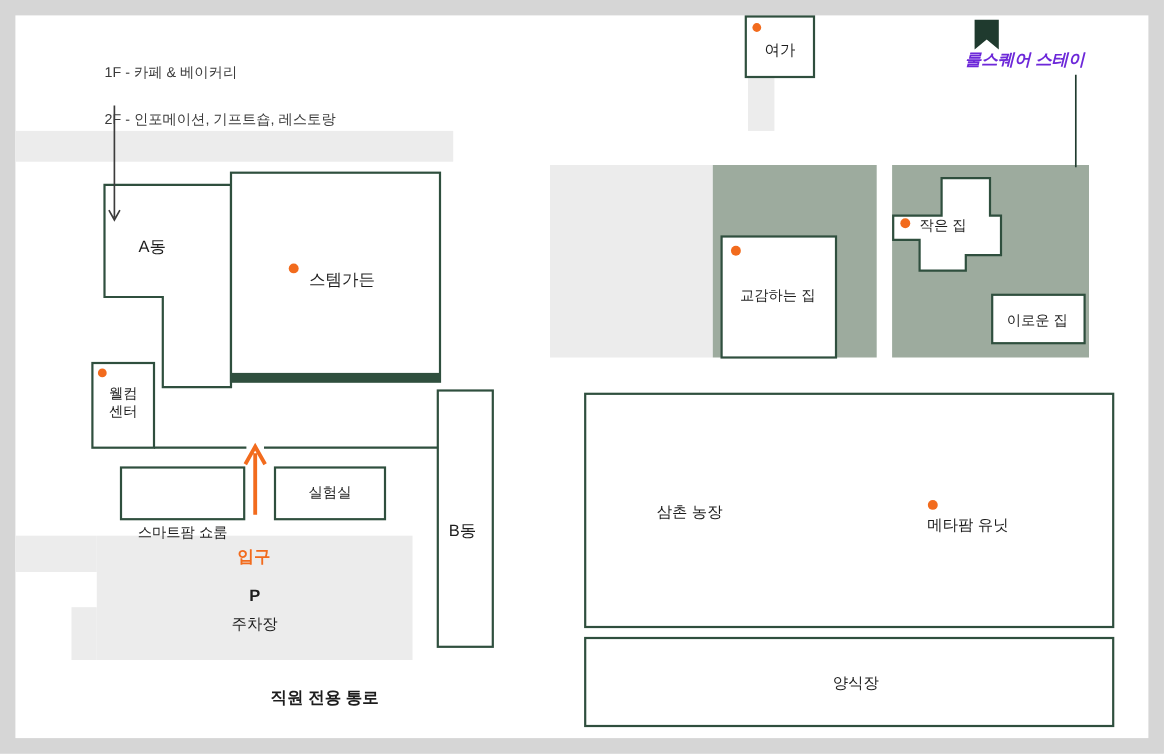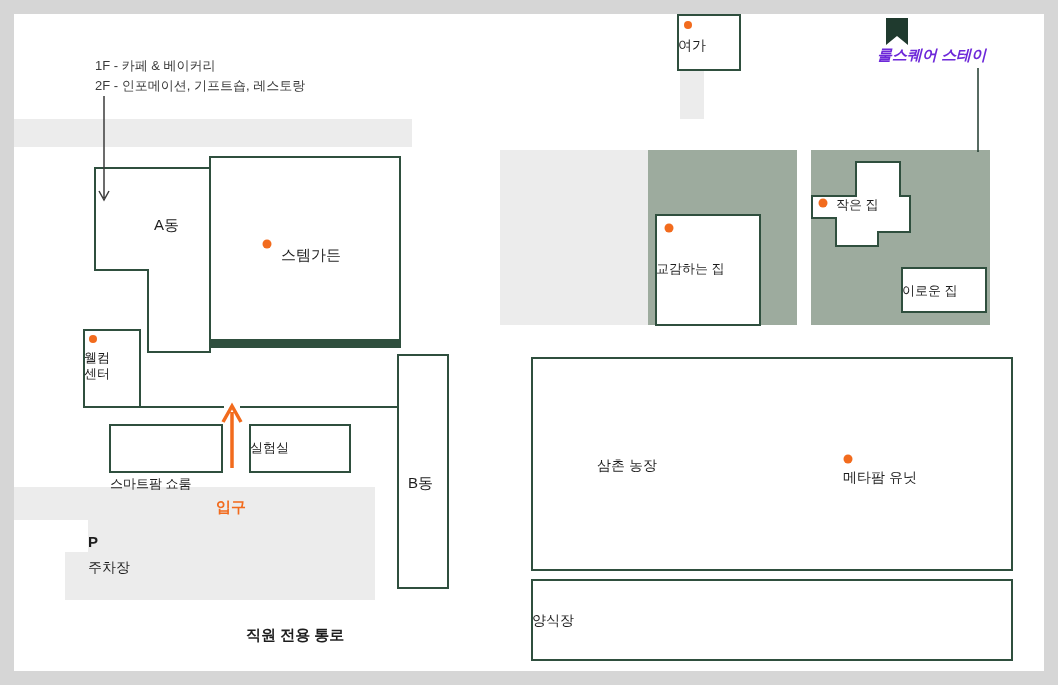--- a/index.html
+++ b/index.html
@@ -1,21 +1,21 @@
 <!DOCTYPE html>
 <html><head>
 <meta charset="utf-8">
 <style>
   * { margin:0; padding:0; box-sizing:border-box; }
   html,body { background:#d6d6d6; font-family:"Liberation Sans", sans-serif; }
   #stage { position:relative; width:1058px; height:685px; background:#d6d6d6; overflow:hidden; }
   #paper { position:absolute; left:14px; top:14px; width:1030px; height:657px; background:#ffffff; }
   #map-canvas { position:absolute; left:0; top:0; }
   .lbl { position:absolute; color:#1d1d1d; font-size:14px; line-height:1.25; white-space:nowrap; }
-  .c { text-align:left; white-space:normal; }
+  .c { text-align:center; white-space:normal; }
   .b { font-weight:bold; }
   .sm { font-size:13px; }
   .md { font-size:15px; }
   .note { font-size:13px; color:#3a3a3a; }
   .orange { color:#f26b1d; }
   .darkgreen { color:#6d28d9;font-style:italic; }
   .bld { fill:#ffffff; stroke:#2f4f3e; stroke-width:2; }
   .wall { fill:none; stroke:#2f4f3e; stroke-width:2; }
   .road { fill:#ececec; }
   .sage { fill:#9dab9e; }
@@ -64,23 +64,23 @@
 
     <circle class="dot" cx="688" cy="25" r="4"></circle>
     <circle class="dot" cx="267" cy="244" r="4.5"></circle>
     <circle class="dot" cx="93" cy="339" r="4"></circle>
     <circle class="dot" cx="669" cy="228" r="4.5"></circle>
     <circle class="dot" cx="823" cy="203" r="4.5"></circle>
     <circle class="dot" cx="848" cy="459" r="4.5"></circle>
   </svg>
 
   <div class="lbl note" style="left:95px;top:58px;">1F - 카페 &amp; 베이커리</div>
-  <div class="lbl note" style="left:95px;top:78px;">2F - 인포메이션, 기프트숍, 레스토랑</div>
+  <div class="lbl note" style="left:95px;top:101px;">2F - 인포메이션, 기프트숍, 레스토랑</div>
 
-  <div class="lbl md" style="left:126px;top:216px;margin-left:28px;">A동</div>
+  <div class="lbl md" style="left:126px;top:216px;">A동</div>
   <div class="lbl md" style="left:281px;top:246px;">스템가든</div>
 
   <div class="lbl sm c" style="left:84px;top:350px;width:56px;">
     <div>웰컴</div>
     <div>센터</div>
   </div>
 
   <div class="lbl sm c" style="left:110px;top:440px;width:112px;margin-top:36px;">스마트팜 쇼룸</div>
   <div class="lbl sm c" style="left:250px;top:440px;width:100px;">실험실</div>
   <div class="lbl md" style="left:408px;top:474px;">B동</div>

